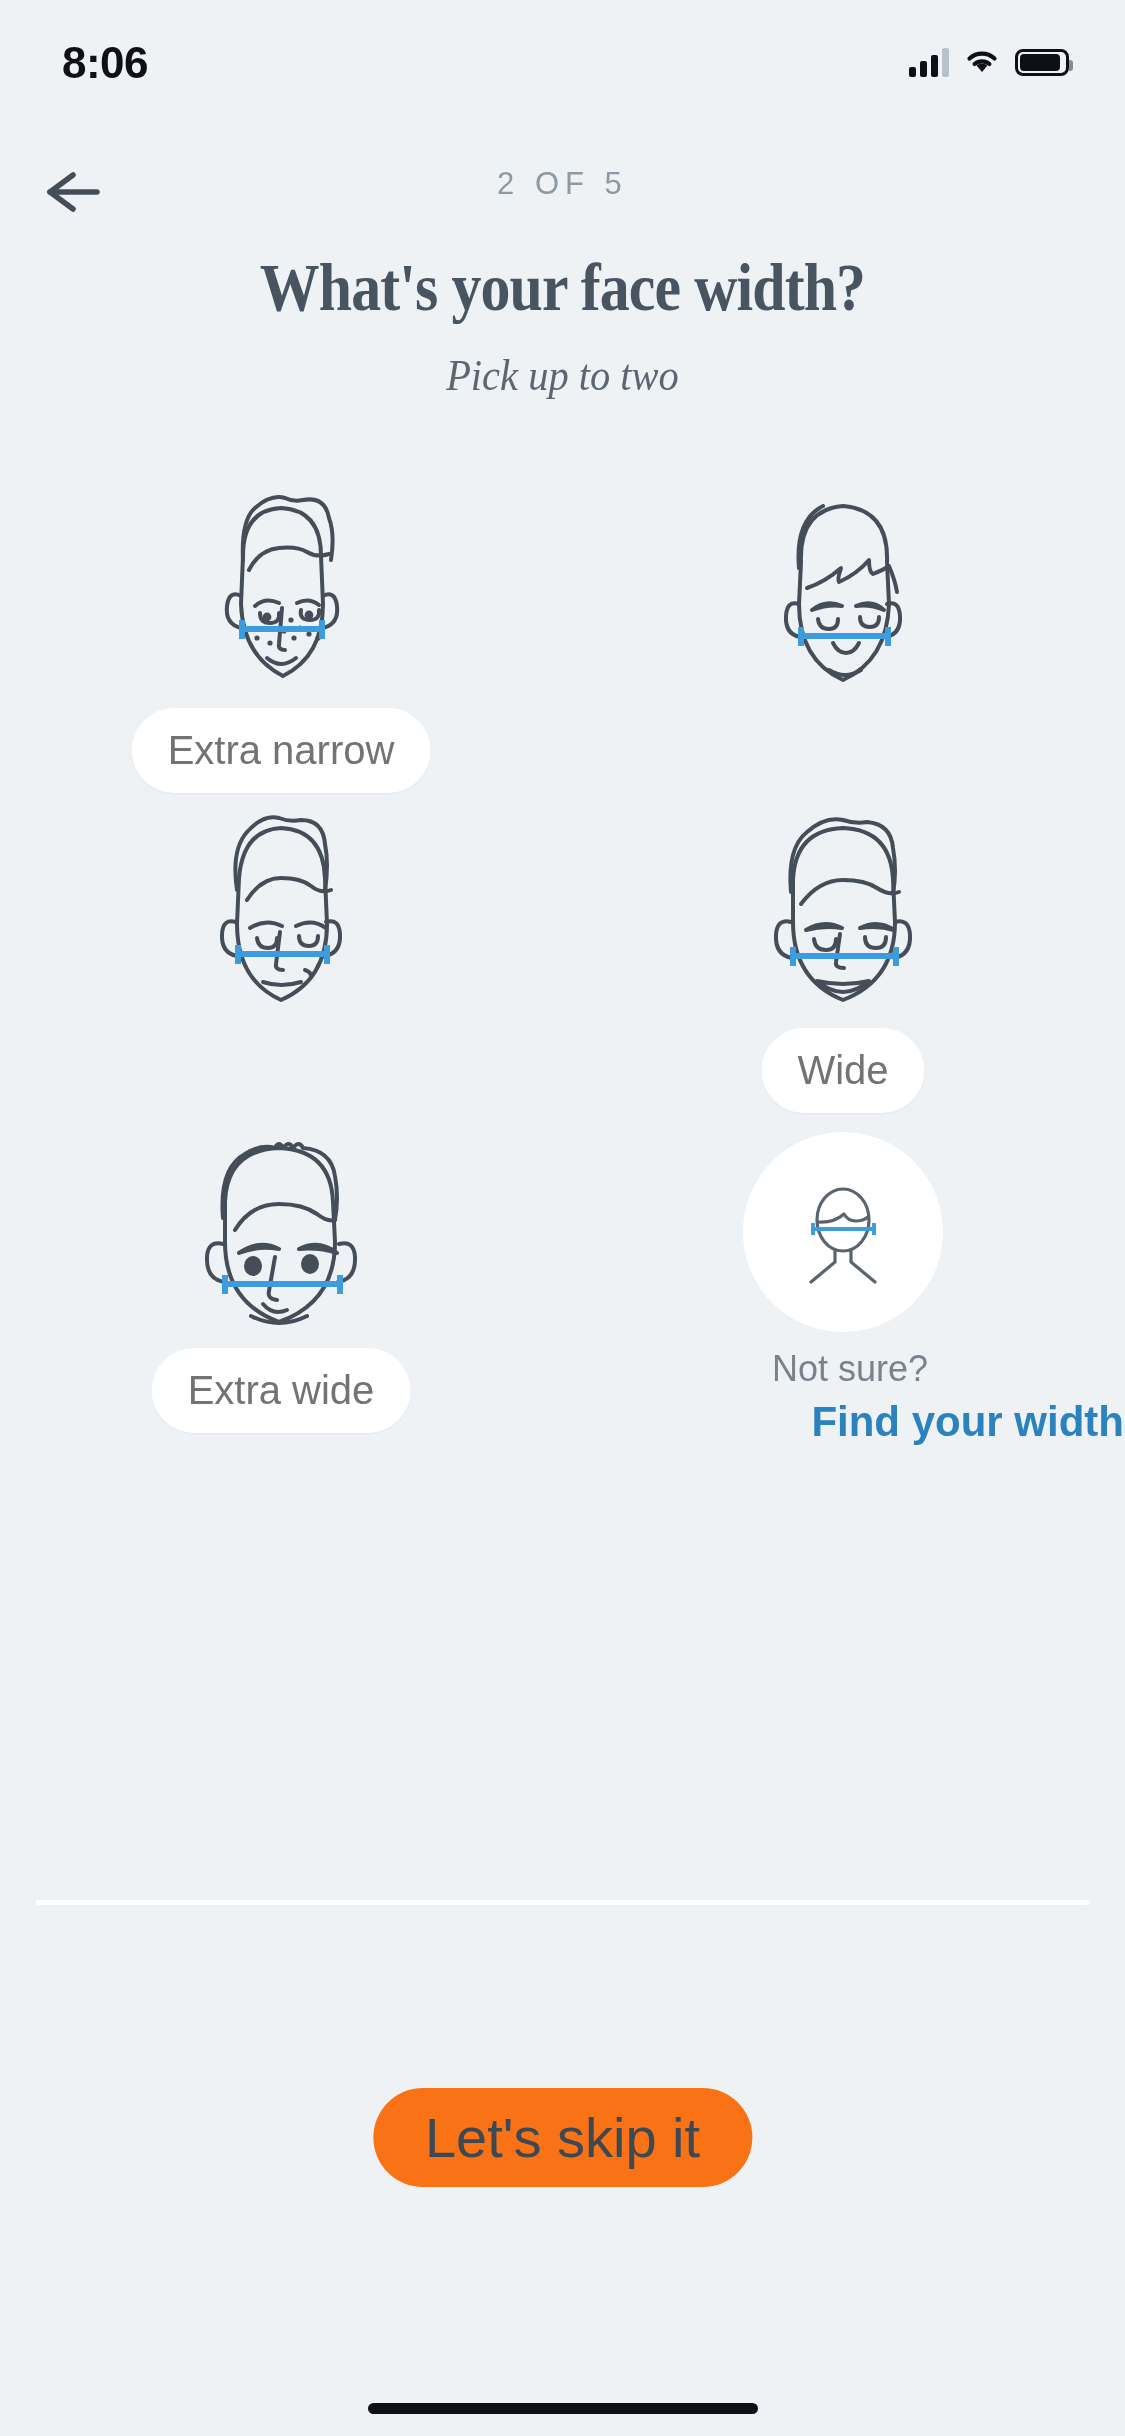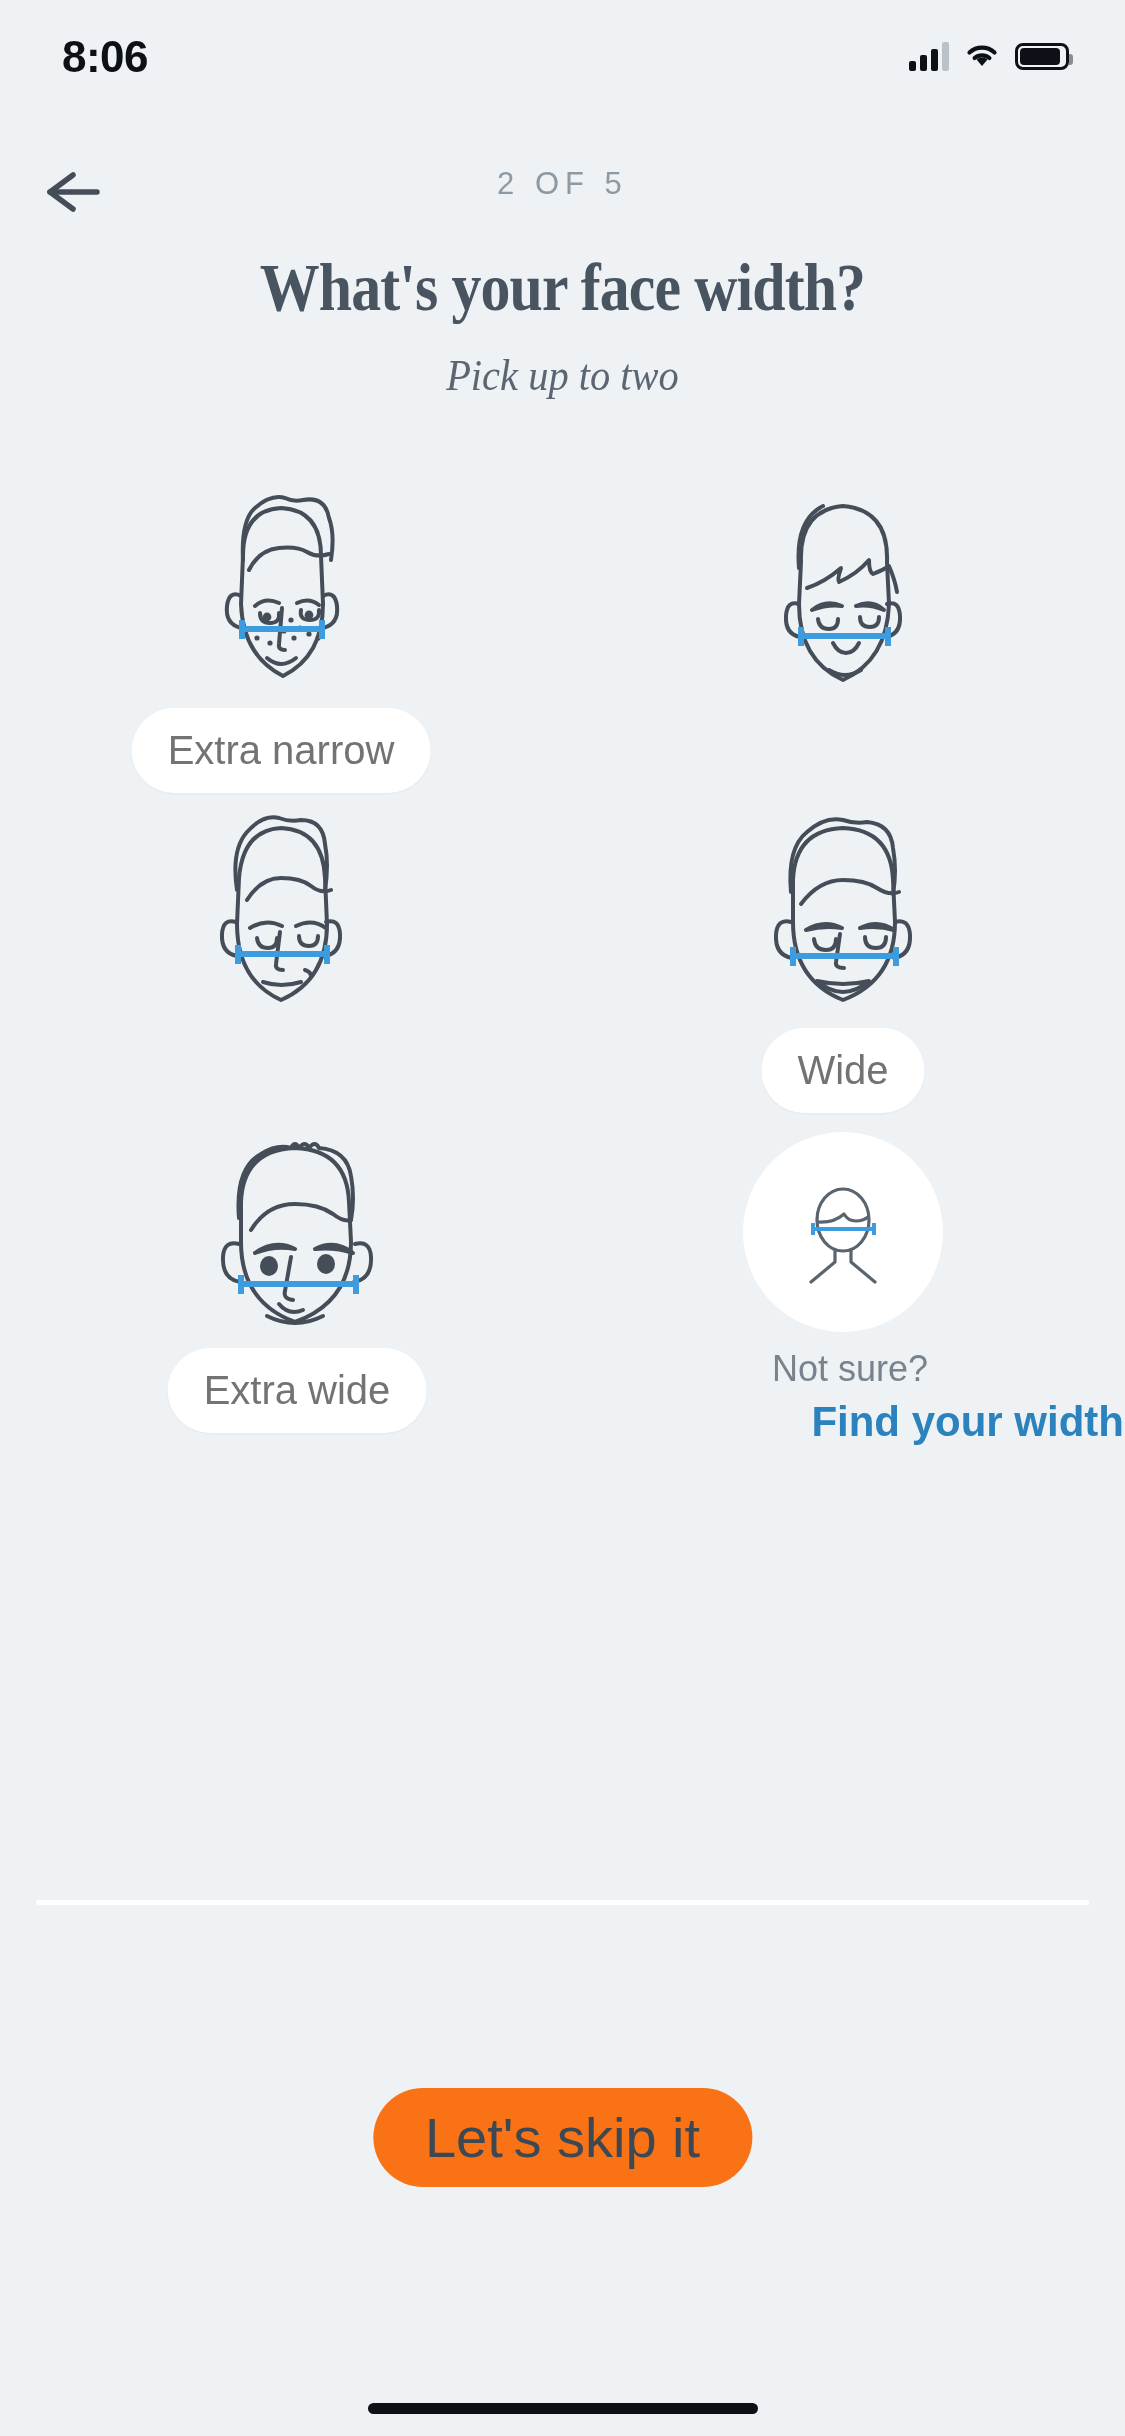--- a/index.html
+++ b/index.html
@@ -6,21 +6,21 @@
   html, body {
     width:1125px; height:2436px;
     background:#eef2f5;
     font-family:"Liberation Sans", sans-serif;
     overflow:hidden;
   }
   body { position:relative; }
 
   
   .statusbar{
-    position:absolute; top:8px; left:0; width:1125px; height:120px;
+    position:absolute; top:14px; left:0; width:1125px; height:120px;
   }
   .sb-time{
     position:absolute; left:62px; top:24px;
     font-size:44px; font-weight:600; color:#0d1117;
     letter-spacing:-0.5px;
   }
   .sb-right{
     position:absolute; right:56px; top:28px;
     display:flex; align-items:center; gap:13px; height:40px;
   }
@@ -70,21 +70,21 @@
 
   
   .grid{
     position:absolute; top:486px; left:0; width:1125px; height:1300px;
   }
   .cell{ position:absolute; width:562px; height:322px; }
   .cell.c0{ left:0;   top:0; }
   .cell.c1{ left:562px; top:0; }
   .cell.c2{ left:0;   top:320px; }
   .cell.c3{ left:562px; top:320px; }
-  .cell.c4{ left:16px;   top:640px; }
+  .cell.c4{ left:0;   top:640px; }
   .cell.c5{ left:562px; top:640px; }
 
   .face-wrap{
     position:absolute; left:50%; top:0; transform:translateX(-50%);
     width:260px; height:212px; cursor:pointer;
   }
   .face-wrap svg{ display:block; width:100%; height:100%; }
 
   .pill{
     position:absolute; left:50%; transform:translateX(-50%);

